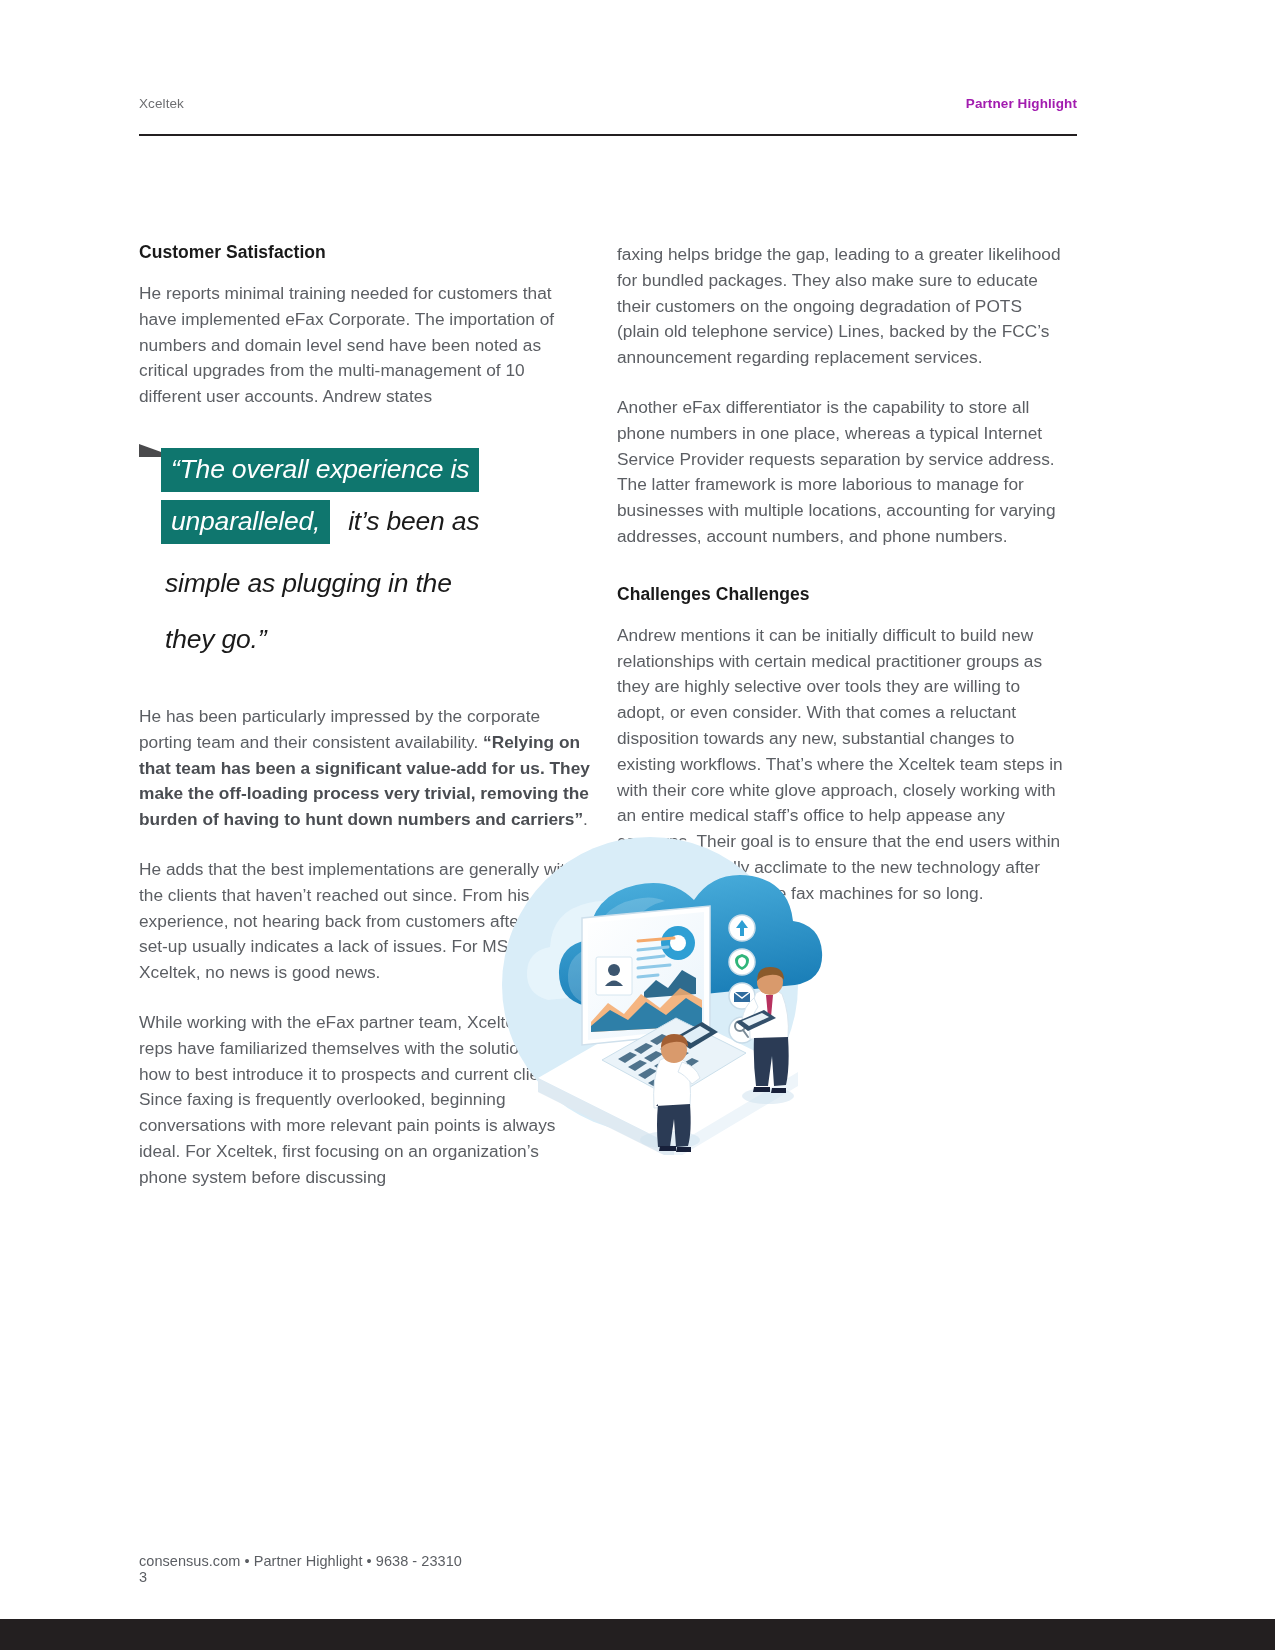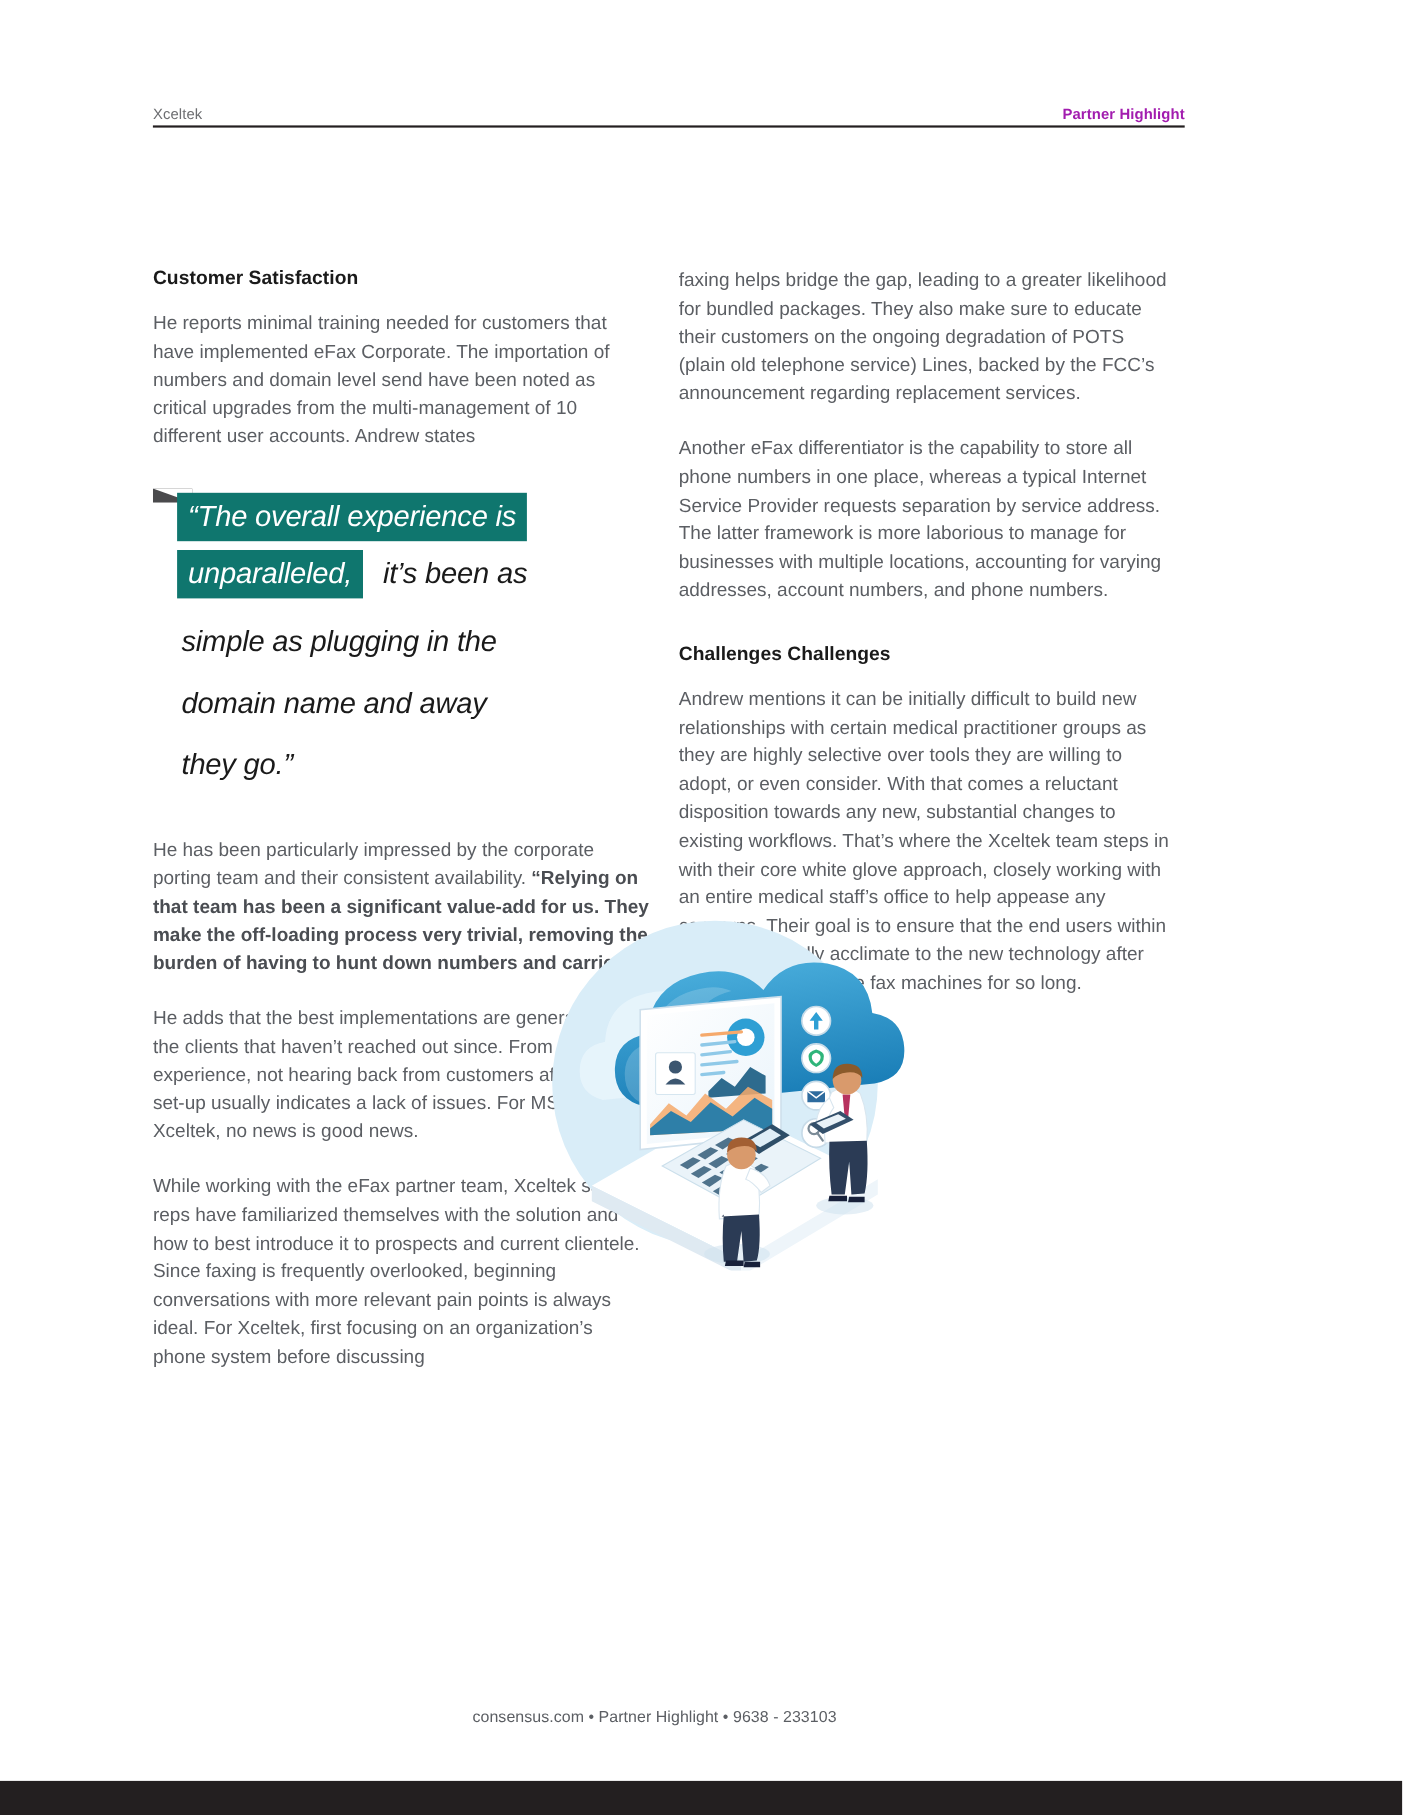--- a/index.html
+++ b/index.html
@@ -22,21 +22,21 @@
 
   
   .running-head {
     position: absolute;
     left: 139px;
     top: 96px;
     width: 938px;
     display: flex;
     justify-content: space-between;
     align-items: flex-end;
-    padding-bottom: 3px;
+    padding-bottom: 23px;
     border-bottom: 2.5px solid #231f20;
     box-sizing: border-box;
   }
   .running-head .rh-left {
     font-size: 13.5px;
     color: #6d6e71;
     letter-spacing: 0.1px;
     font-weight: 400;
   }
   .running-head .rh-right {
@@ -139,26 +139,27 @@
     position: absolute;
     left: 478px;
     top: 810px;
     width: 350px;
     height: 345px;
   }
 
   
   .footer {
     position: absolute;
-    left: 126px;
+    left: 139px;
     top: 1553px;
     width: 938px;
     display: flex;
-    justify-content: center;
+    justify-content: space-between;
     align-items: baseline;
+    flex-direction: column;
   }
   .footer .fl {
     font-size: 14.5px;
     color: #5b5e63;
     letter-spacing: 0.05px;
   }
   .footer .fr {
     font-size: 14.5px;
     color: #5b5e63;
   }
@@ -194,21 +195,20 @@
 
         <div class="pq-line pq-line-1">
           <span class="hl">“The overall experience is</span>
         </div>
 
         <div class="pq-line pq-line-2">
           <span class="hl">unparalleled,</span><span style="display:inline-block;width:18px"></span><span>it’s been as</span>
         </div>
 
         <div class="pq-line pq-line-3">simple as plugging in the</div>
-        <div class="pq-line pq-line-4">domain name and away</div>
         <div class="pq-line pq-line-5">they go.”</div>
       </div>
 
       <p class="body"><span>He has been particularly impressed by the corporate porting team and their consistent availability. </span><b>“Relying on that team has been a significant value-add for us. They make the off-loading process very trivial, removing the burden of having to hunt down numbers and carriers”</b><span>.</span></p>
 
       <p class="body">He adds that the best implementations are generally with the clients that haven’t reached out since. From his experience, not hearing back from customers after their set-up usually indicates a lack of issues. For MSPs like Xceltek, no news is good news.</p>
 
 
       <p class="body">While working with the eFax partner team, Xceltek sales reps have familiarized themselves with the solution and how to best introduce it to prospects and current clientele. Since faxing is frequently overlooked, beginning conversations with more relevant pain points is always ideal. For Xceltek, first focusing on an organization’s phone system before discussing</p>
     </div>

